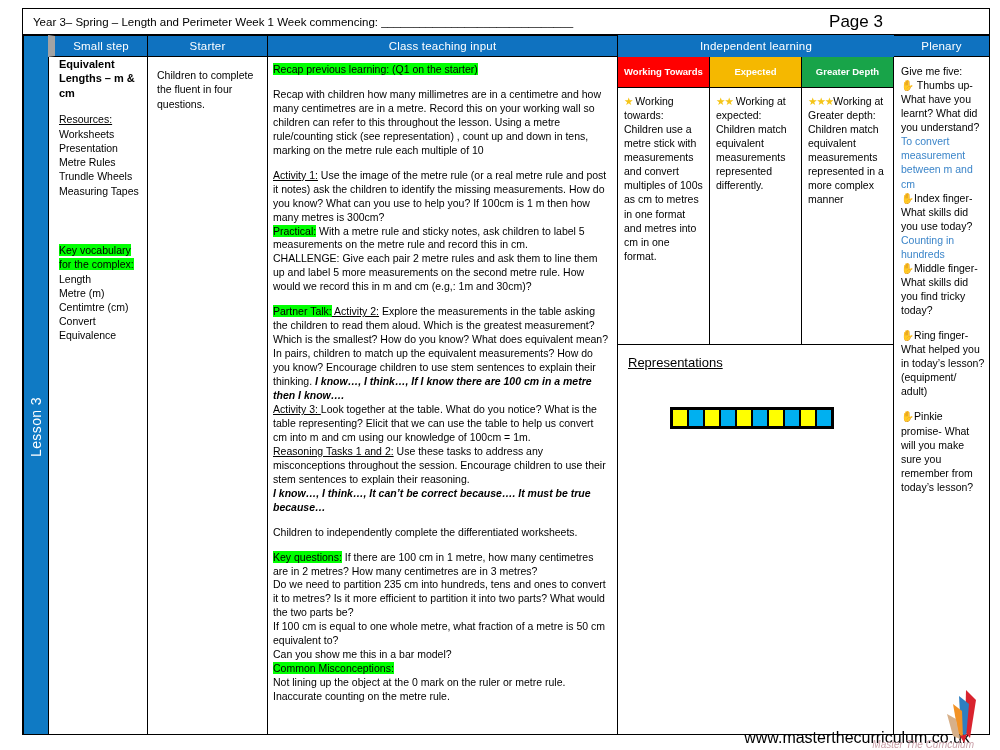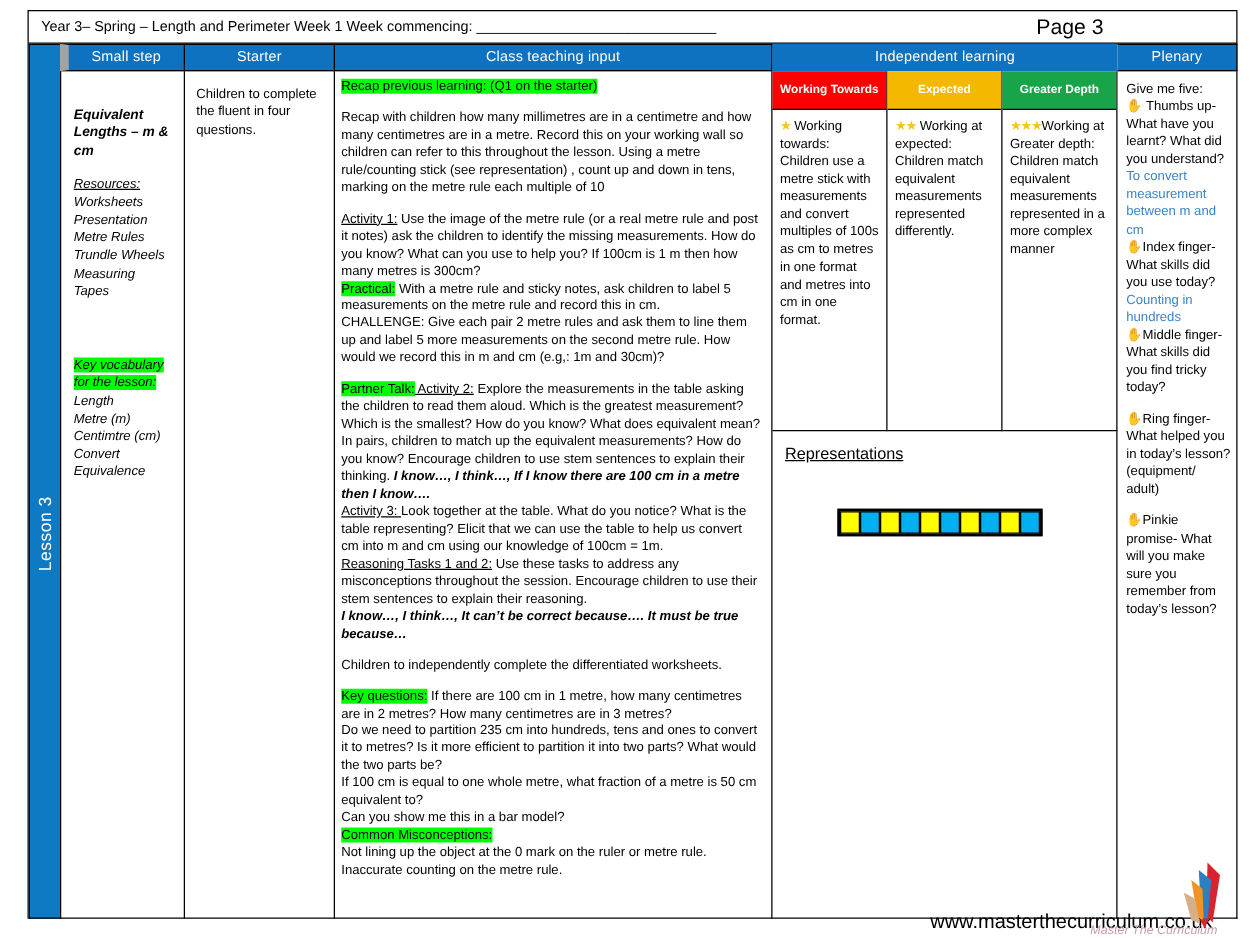--- a/index.html
+++ b/index.html
@@ -104,21 +104,21 @@
   .cell.first { border-left: 1px solid #000; }
 
   
   .c-small   { width: 100px; }
   .c-start   { width: 120px; }
   .c-teach   { width: 350px; }
   .c-indep   { width: 276px; }
   .c-plen    { width: 96px; }
 
   
-  .c-small .inner { padding: 28px 8px 4px 10px; font-style: italic; }
+  .c-small .inner { padding: 0 8px 4px 10px; }
   .c-small .topic { font-weight: bold; font-size: 11px; line-height: 1.3; }
   .c-small .res-h { text-decoration: underline; margin-top: 13px; }
   .c-small ul { list-style: none; margin: 0; padding: 0; }
   .c-small li { line-height: 1.35; }
 
   .hl { background: #00ff00; }
   .vocab-block { margin-top: 46px; }
   .vocab-list { margin-top: 24px; }
 
   
@@ -252,21 +252,21 @@
             <div class="res-h">Resources:</div>
             <ul>
               <li>Worksheets</li>
               <li>Presentation</li>
               <li>Metre Rules</li>
               <li>Trundle Wheels</li>
               <li>Measuring Tapes</li>
             </ul>
             <div class="vocab-block">
               <div><span class="hl">Key vocabulary</span></div>
-              <div><span class="hl">for the lesson:</span></div>
+              <div><span class="hl">for the complex:</span></div>
             </div>
             <ul class="vocab-list">
               <li>Length</li>
               <li>Metre (m)</li>
               <li>Centimtre (cm)</li>
               <li>Convert</li>
               <li>Equivalence</li>
             </ul>
           </div>
         </div>

